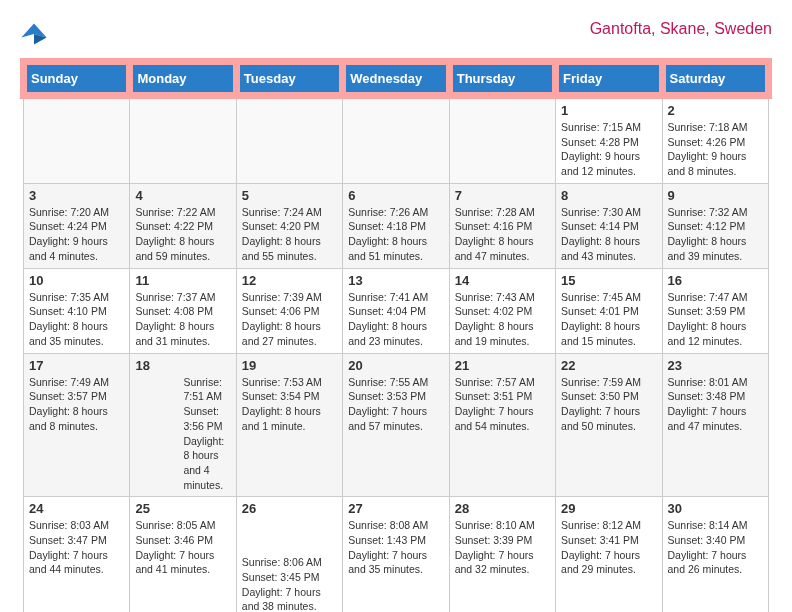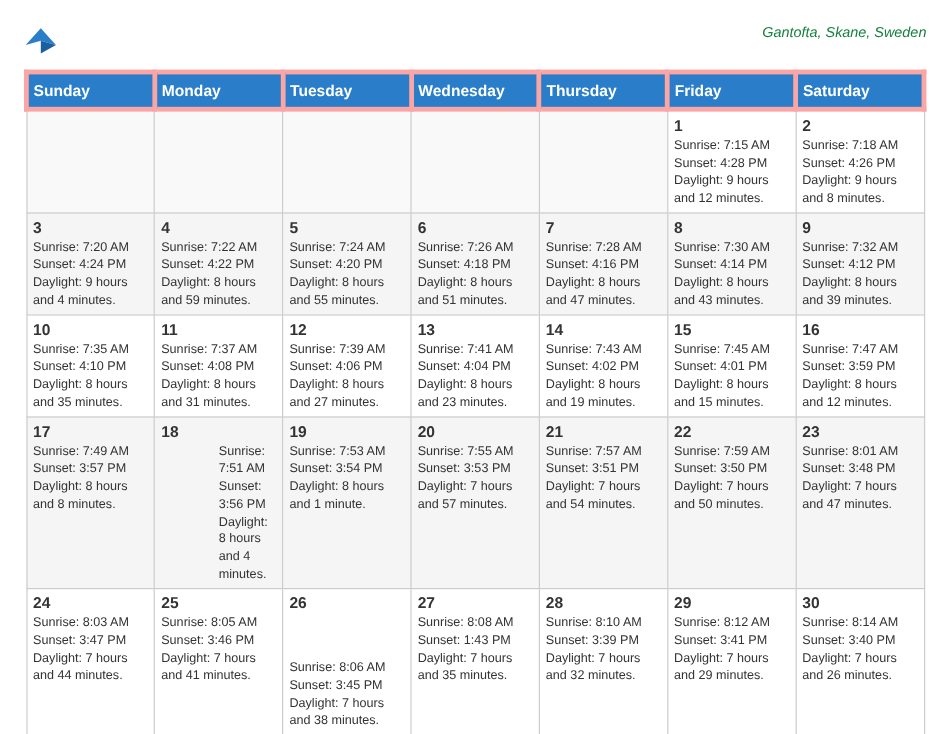--- a/index.html
+++ b/index.html
@@ -34,37 +34,36 @@
     }
     .title-block {
       text-align: right;
     }
     .month-title {
       font-size: 36px;
       font-weight: bold;
       color: #333;
     }
     .location {
-      font-size: 12px;
-      color: #15803d;
-      font-style: italic;
+      font-size: 16px;
+      color: #be185d;
     }
     table {
       width: 100%;
       border-collapse: collapse;
       table-layout: fixed;
     }
     th {
       background-color: #2a7dc9;
       color: white;
       font-size: 13px;
       font-weight: bold;
       padding: 6px 4px;
       text-align: left;
-      border: 4px solid #fca5a5;
+      border: 7px solid #fca5a5;
     }
     td {
       vertical-align: top;
       padding: 4px 5px;
       border: 1px solid #ccc;
       font-size: 11px;
       color: #333;
       height: 85px;
       background: #fff;
     }

